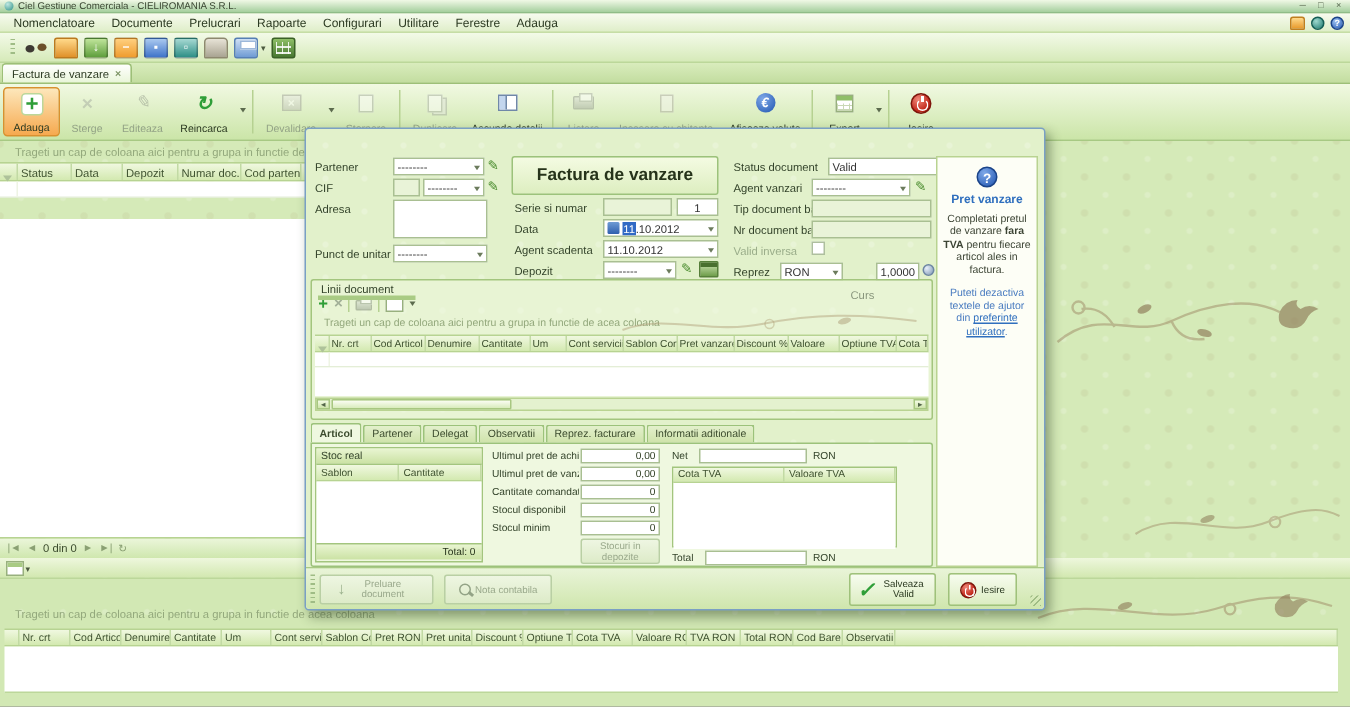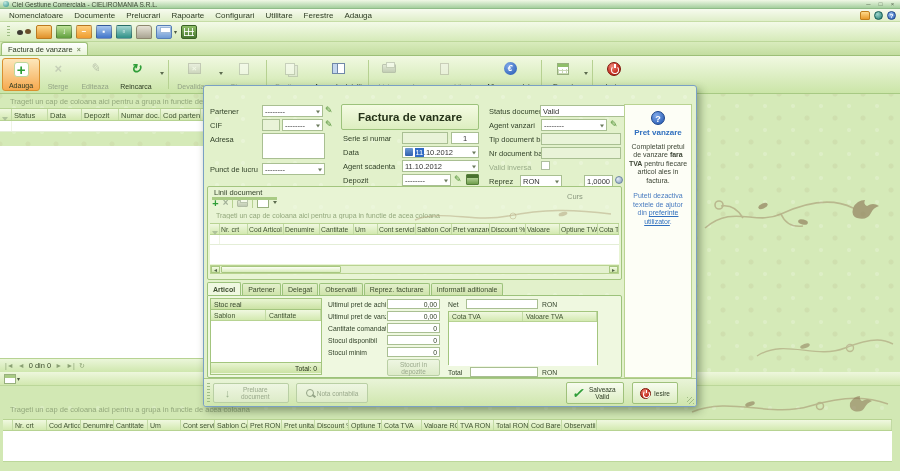--- a/index.html
+++ b/index.html
@@ -480,21 +480,21 @@
     <span class="fld dis" style="left:58px;top:33px;width:18px"></span>
     <span class="fld" style="left:78px;top:33px;width:41px">
       <span>--------</span>
         <span class="arr"></span>
     </span>
     <span class="pen" style="left:121px;top:33px"></span>
 
     <span class="lbl" style="left:6px;top:49px">Adresa</span>
     <span class="fld area" style="left:58px;top:47px;width:63px;height:26px"></span>
 
-    <span class="lbl" style="left:6px;top:79px">Punct de lucru</span>
+    <span class="lbl" style="left:6px;top:79px">Punct de unitar</span>
     <span class="fld" style="left:58px;top:77px;width:63px">
       <span>--------</span>
         <span class="arr"></span>
     </span>
 
     <span class="hdrbox" style="left:137px;top:18px;width:138px;height:26px">Factura de vanzare</span>
 
     <span class="lbl" style="left:139px;top:48px">Serie si numar</span>
     <span class="fld dis" style="left:198px;top:46px;width:46px"></span>
     <span class="fld" style="left:247px;top:46px;width:28px;justify-content:center">1</span>
@@ -515,21 +515,21 @@
 
     <span class="lbl" style="left:139px;top:90px">Depozit</span>
     <span class="fld" style="left:198px;top:88px;width:49px">
       <span>--------</span>
         <span class="arr"></span>
     </span>
     <span class="pen" style="left:250px;top:88px"></span>
     <span class="ihouse" style="left:262px;top:88px"></span>
 
     <span class="lbl" style="left:285px;top:21px">Status document</span>
-    <span class="fld" style="left:336px;top:19px;width:100px">
+    <span class="fld" style="left:348px;top:19px;width:100px">
       <span>Valid</span>
         <span class="arr"></span>
     </span>
 
     <span class="lbl" style="left:285px;top:35px">Agent vanzari</span>
     <span class="fld" style="left:337px;top:33px;width:66px">
       <span>--------</span>
         <span class="arr"></span>
     </span>
     <span class="pen" style="left:406px;top:33px"></span>

